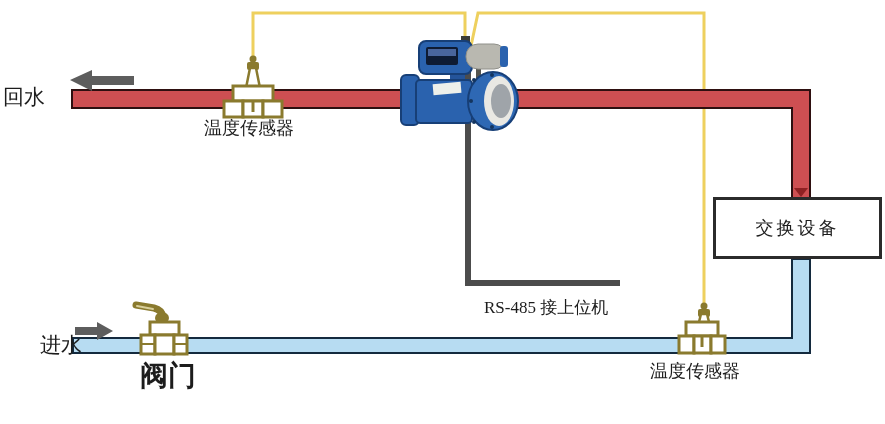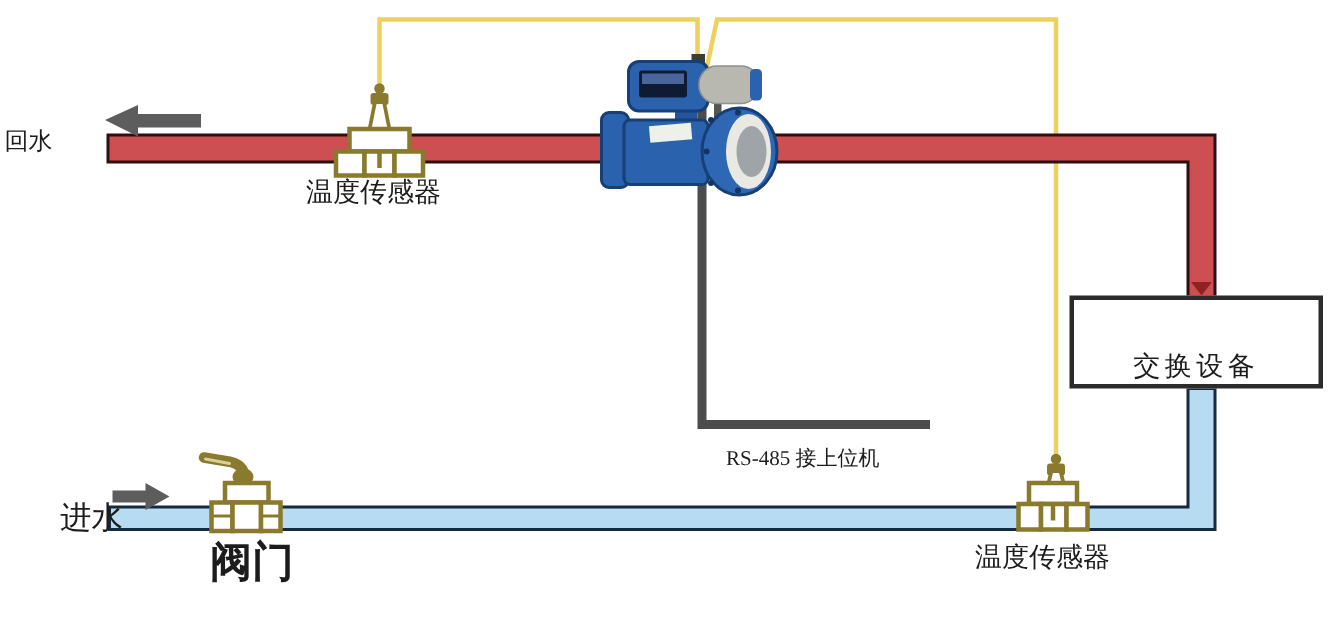--- a/index.html
+++ b/index.html
@@ -28,34 +28,34 @@
     left: 0; top: 0;
     z-index: 2;
   }
   .lbl {
     position: absolute;
     color: #1c1c1c;
     z-index: 3;
     white-space: nowrap;
     line-height: 1.1;
   }
-  .lbl-return   { left: 3px;   top: 86px;  font-size: 16px; }
+  .lbl-return   { left: 3px;   top: 86px;  font-size: 21px; }
   .lbl-inlet    { left: 4px;   top: 334px; font-size: 21px; margin-left: 36px; }
   .lbl-ts-top   { left: 204px; top: 119px; font-size: 18px; }
   .lbl-ts-bot   { left: 650px; top: 362px; font-size: 18px; }
   .lbl-valve    { left: 140px; top: 361px; font-size: 28px; font-weight: bold; }
-  .lbl-rs485    { left: 484px; top: 299px; font-size: 14px; text-align: center; }
+  .lbl-rs485    { left: 484px; top: 299px; font-size: 17px; text-align: center; }
   .exchange-box {
     position: absolute;
     left: 713px; top: 197px;
     width: 163px; height: 56px;
     background: #ffffff;
     border: 3px solid #2b2b2b;
     display: flex;
-    align-items: flex-end;
+    align-items: center;
     justify-content: center;
     font-size: 18px;
     letter-spacing: 3px;
     color: #1c1c1c;
     z-index: 3;
   }
 </style>
 </head>
 <body>
 

